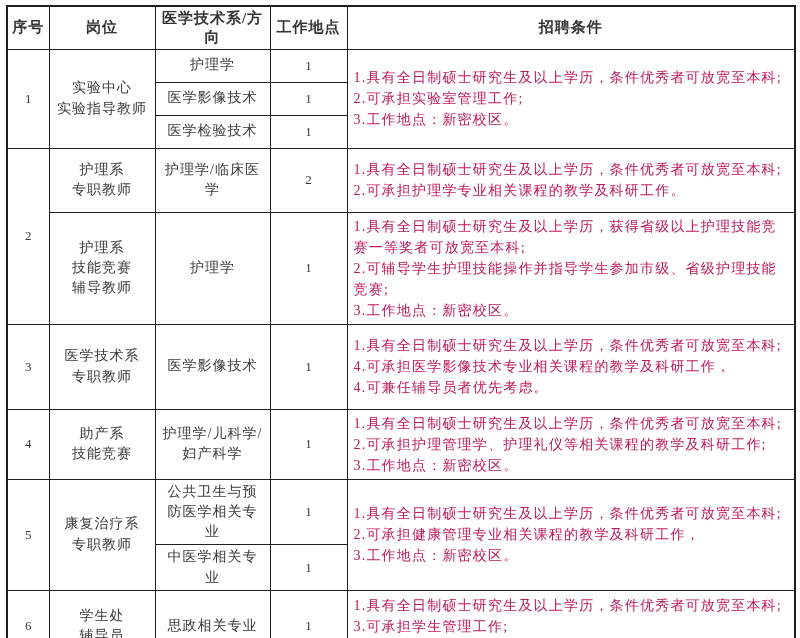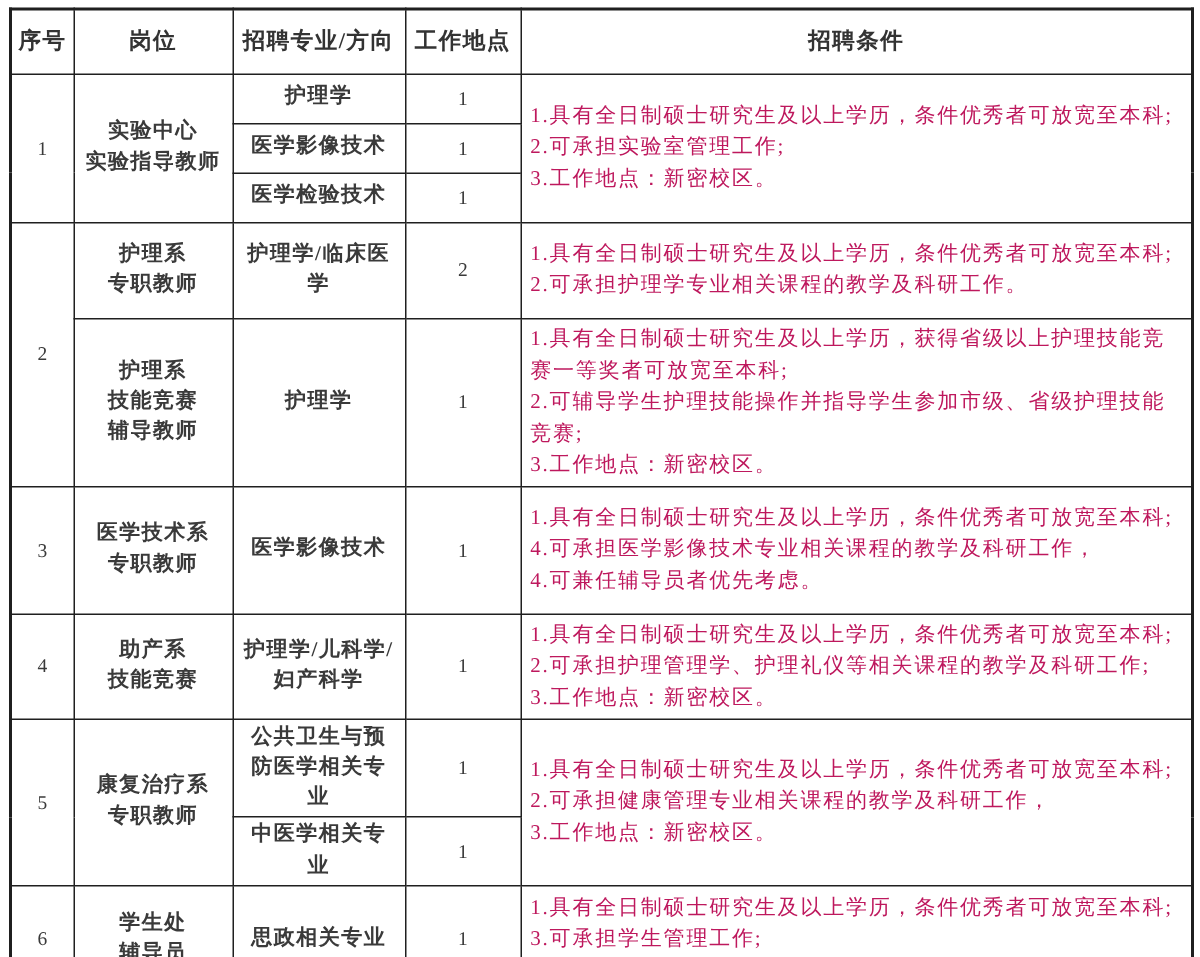--- a/index.html
+++ b/index.html
@@ -46,21 +46,20 @@
     color: #3a3a3a;
   }
   td.c-position, td.c-major {
     text-align: center;
     font-size: 14px;
     letter-spacing: 1px;
     line-height: 1.45;
     white-space: pre-line;
     padding: 2px 5px;
     color: #3a3a3a;
-    font-weight: bold;
   }
   td.c-major { white-space: normal; }
   td.c-cond {
     text-align: left;
     font-size: 14px;
     letter-spacing: 1.2px;
     line-height: 1.5;
     padding: 3px 6px;
     color: #be185d;
   }
@@ -75,21 +74,21 @@
       <col style="width:42px">
       <col style="width:106px">
       <col style="width:115px">
       <col style="width:77px">
       <col style="width:448px">
     </colgroup>
     <thead>
       <tr>
         <th class="hdr">序号</th>
         <th class="hdr">岗位</th>
-        <th class="hdr">招聘专业/方向</th>
+        <th class="hdr">医学技术系/方向</th>
         <th class="hdr">工作地点</th>
         <th class="hdr">招聘条件</th>
       </tr>
     </thead>
     <tbody>
         <tr style="height: 33px;">
           <td class="c-serial" rowspan="3">1</td>
           <td class="c-position" rowspan="3">实验中心
 实验指导教师</td>
           <td class="c-major">护理学</td>

